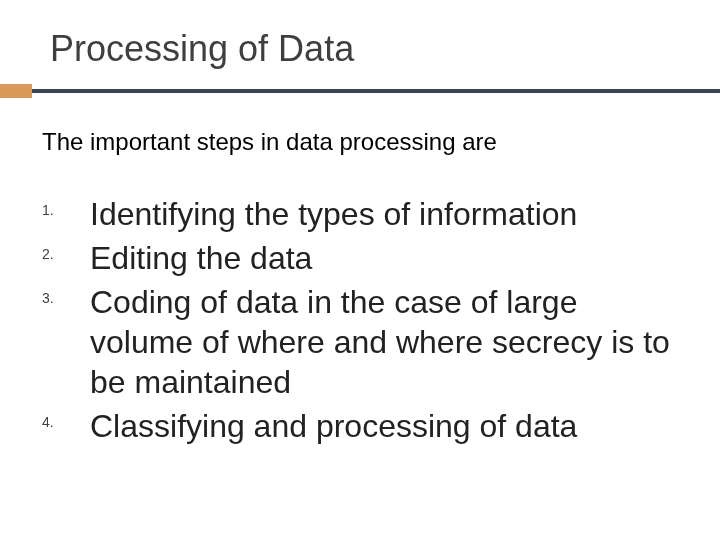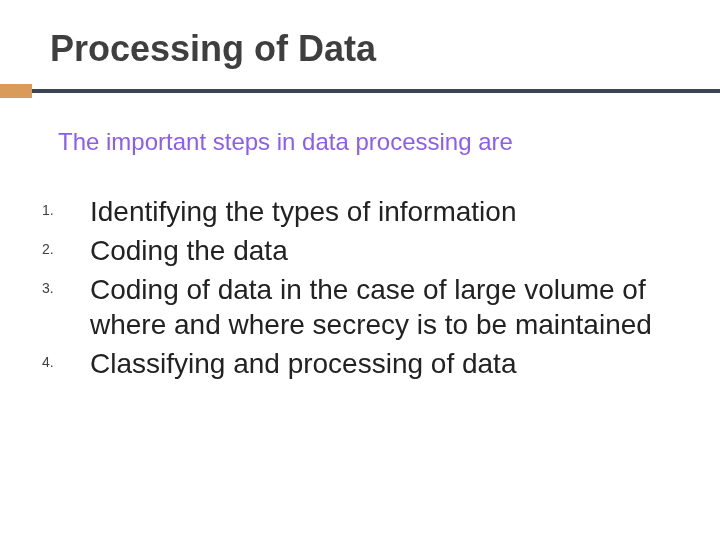--- a/index.html
+++ b/index.html
@@ -11,21 +11,21 @@
     overflow: hidden;
   }
   .slide {
     width: 100%;
     height: 100%;
     padding: 28px 40px 40px 40px;
     position: relative;
   }
   .title {
     font-size: 36px;
-    font-weight: bold;
+    font-weight: normal;
     color: #3f3f3f;
     margin-bottom: 14px;
     margin-left: 10px;
   }
   .rule-wrap {
     position: relative;
     height: 14px;
     margin-bottom: 30px;
   }
   .rule-line {
@@ -39,42 +39,42 @@
   .rule-accent {
     position: absolute;
     left: -40px;
     top: 0;
     width: 32px;
     height: 14px;
     background: #d99a5a;
   }
   .intro {
     font-size: 24px;
-    color: #8b5cf6;
+    color: #000000;
     margin-bottom: 38px;
-    margin-left: 18px;
+    margin-left: 2px;
   }
   .list {
     list-style: none;
     margin-left: 2px;
   }
   .list li {
     display: flex;
     align-items: flex-start;
     margin-bottom: 4px;
   }
   .num {
     width: 48px;
     flex-shrink: 0;
     font-size: 14px;
     color: #3f3f3f;
     padding-top: 8px;
   }
   .item-text {
-    font-size: 28px;
+    font-size: 32px;
     color: #222;
     line-height: 1.25;
     flex: 1;
   }
 </style>
 </head>
 <body>
 
 <div class="slide">
   <h1 class="title">Processing of Data</h1>
@@ -83,21 +83,21 @@
     <div class="rule-accent"></div>
   </div>
   <p class="intro">The important steps in data processing are</p>
   <ol class="list">
     <li>
       <span class="num">1.</span>
       <span class="item-text">Identifying the types of information</span>
     </li>
     <li>
       <span class="num">2.</span>
-      <span class="item-text">Coding the data</span>
+      <span class="item-text">Editing the data</span>
     </li>
     <li>
       <span class="num">3.</span>
       <span class="item-text">Coding of data in the case of large volume of where and where secrecy is to be maintained</span>
     </li>
     <li>
       <span class="num">4.</span>
       <span class="item-text">Classifying and processing of data</span>
     </li>
   </ol>

